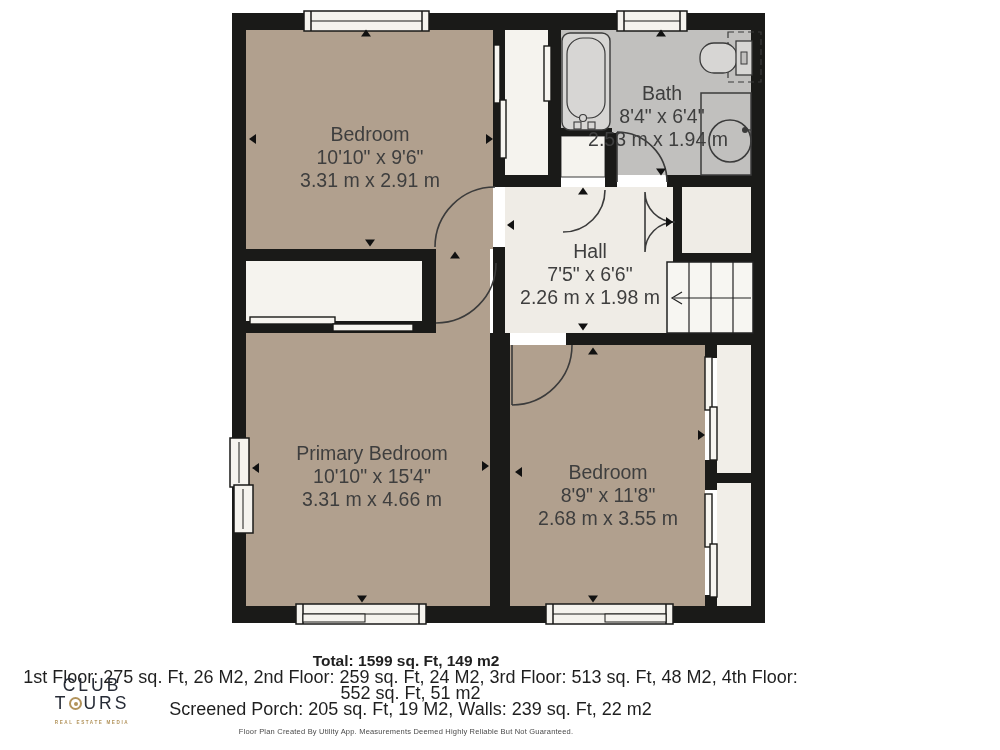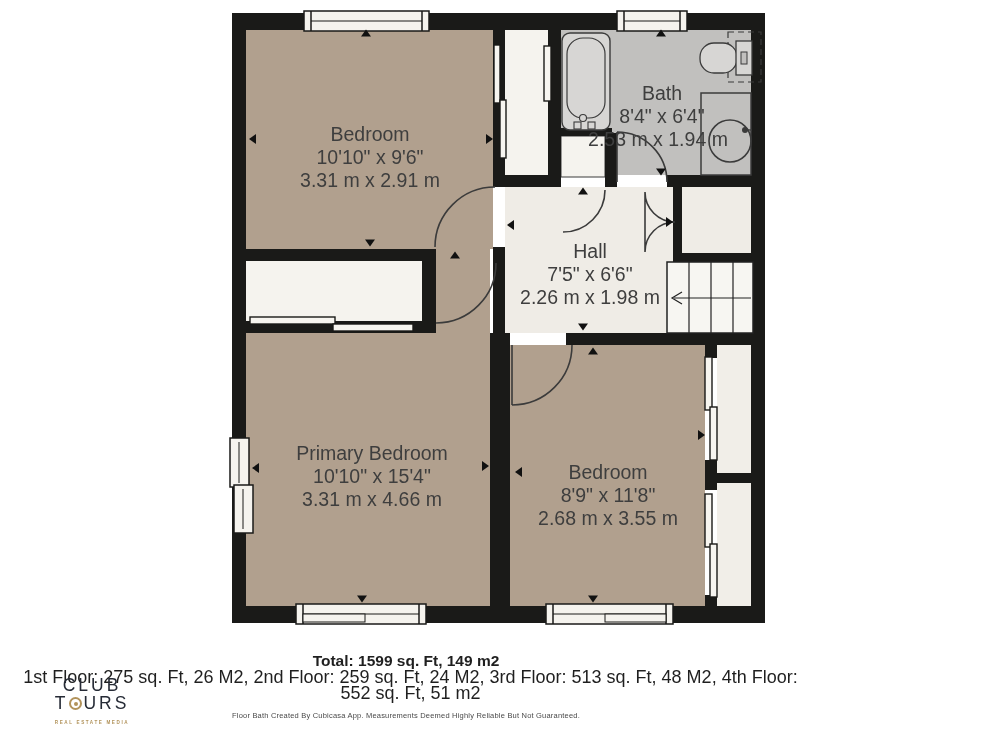--- a/index.html
+++ b/index.html
@@ -196,21 +196,22 @@
 
       <text class="room-name" x="608" y="479">Bedroom</text>
       <text class="room-dim" x="608" y="502">8'9" x 11'8"</text>
       <text class="room-dim" x="608" y="525">2.68 m x 3.55 m</text>
     </g>
   </svg>
 
   <div id="summary">
     <div class="total">Total: 1599 sq. Ft, 149 m2</div>
     <div class="line">1st Floor: 275 sq. Ft, 26 M2, 2nd Floor: 259 sq. Ft, 24 M2, 3rd Floor: 513 sq. Ft, 48 M2, 4th Floor: 552 sq. Ft, 51 m2</div>
-    <div class="disclaimer">Floor Bath Created By Cubicasa App. Measurements Deemed Highly Reliable But Not Guaranteed.</div>
+    <div class="line">Screened Porch: 205 sq. Ft, 19 M2, Walls: 239 sq. Ft, 22 m2</div>
+    <div class="disclaimer">Floor Plan Created By Utility App. Measurements Deemed Highly Reliable But Not Guaranteed.</div>
   </div>
 
   <div id="logo">
     <div>CLUB</div>
     <div><span>T</span><span class="logo-o"></span><span>URS</span></div>
     <div class="tagline">REAL ESTATE MEDIA</div>
   </div>
 
 </div>
 

